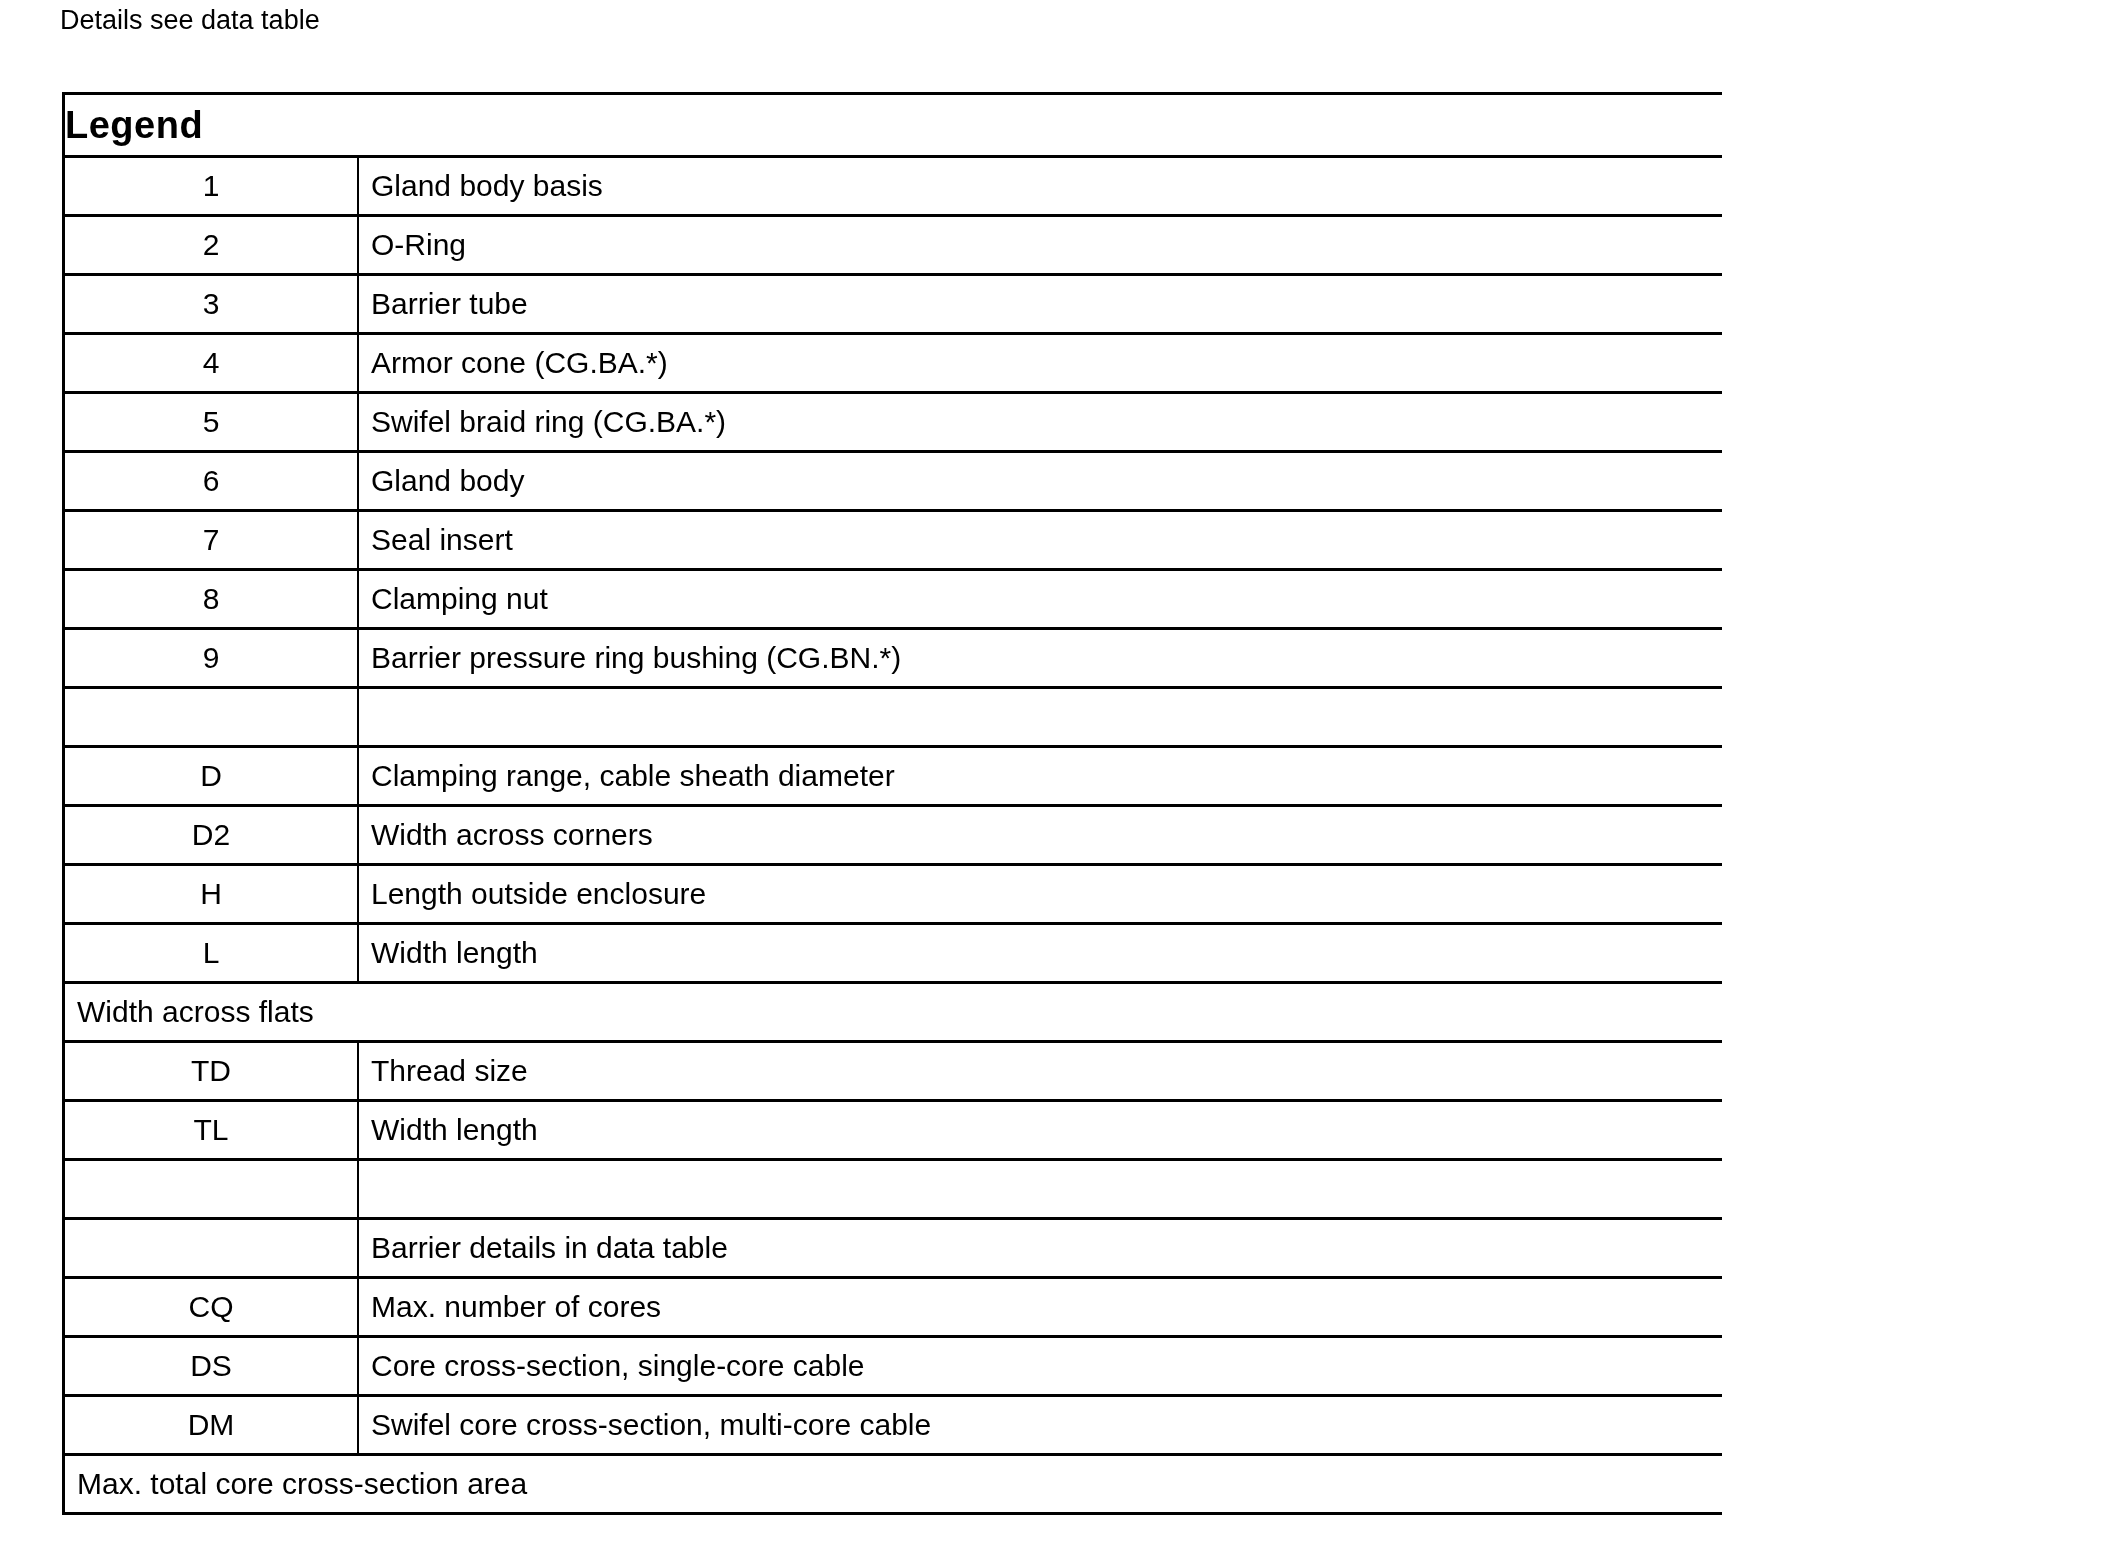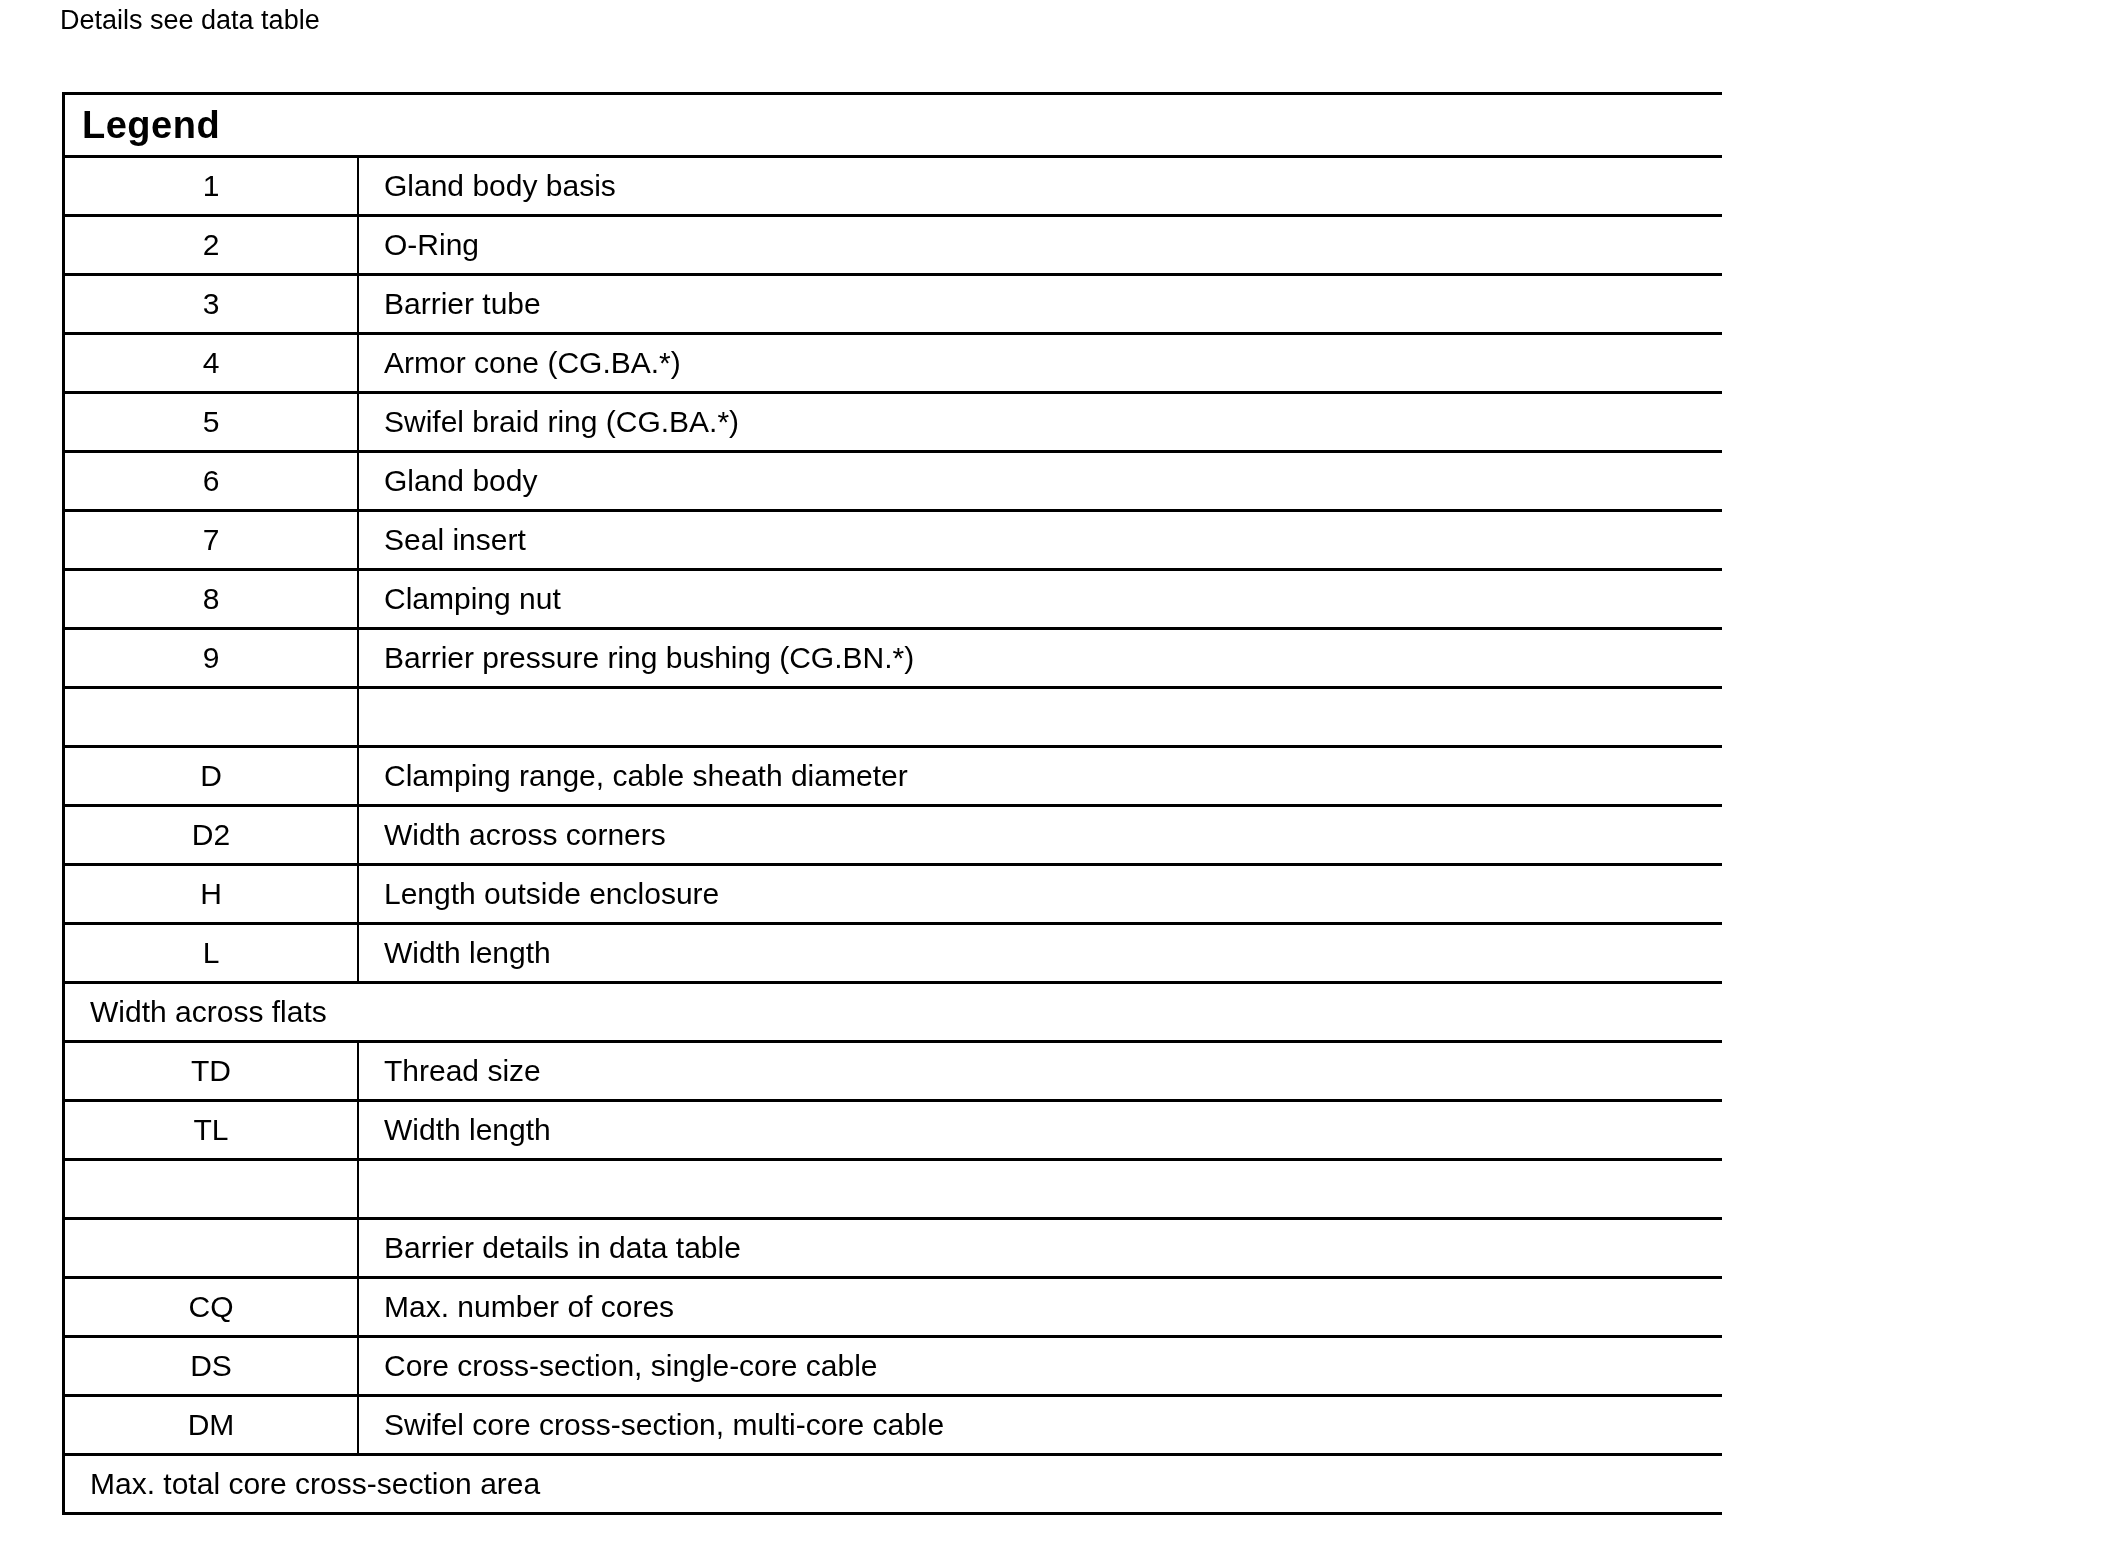--- a/index.html
+++ b/index.html
@@ -36,21 +36,20 @@
     top: 92px;
     width: 1994px;
     border: 3px solid var(--border-color);
     box-sizing: border-box;
     background: var(--bg-color);
   }
   .legend-header {
     height: 60px;
     display: flex;
     align-items: center;
-    padding-left: 17px;
     font-size: 38px;
     font-weight: bold;
     letter-spacing: 0.5px;
     box-sizing: border-box;
   }
   .row {
     display: flex;
     height: 59px;
     border-top: 3px solid var(--border-color);
     box-sizing: border-box;
@@ -64,21 +63,21 @@
     flex: 0 0 294px;
     border-right: 2px solid var(--border-color);
     display: flex;
     align-items: center;
     justify-content: center;
   }
   .cell.value {
     flex: 1 1 auto;
     display: flex;
     align-items: center;
-    padding-left: 25px;
+    padding-left: 12px;
   }
 </style>
 </head>
 <body>
 
 <div class="page">
   <div class="note">Details see data table</div>
 
   <div class="legend-table">
     <div class="legend-header">Legend</div>

